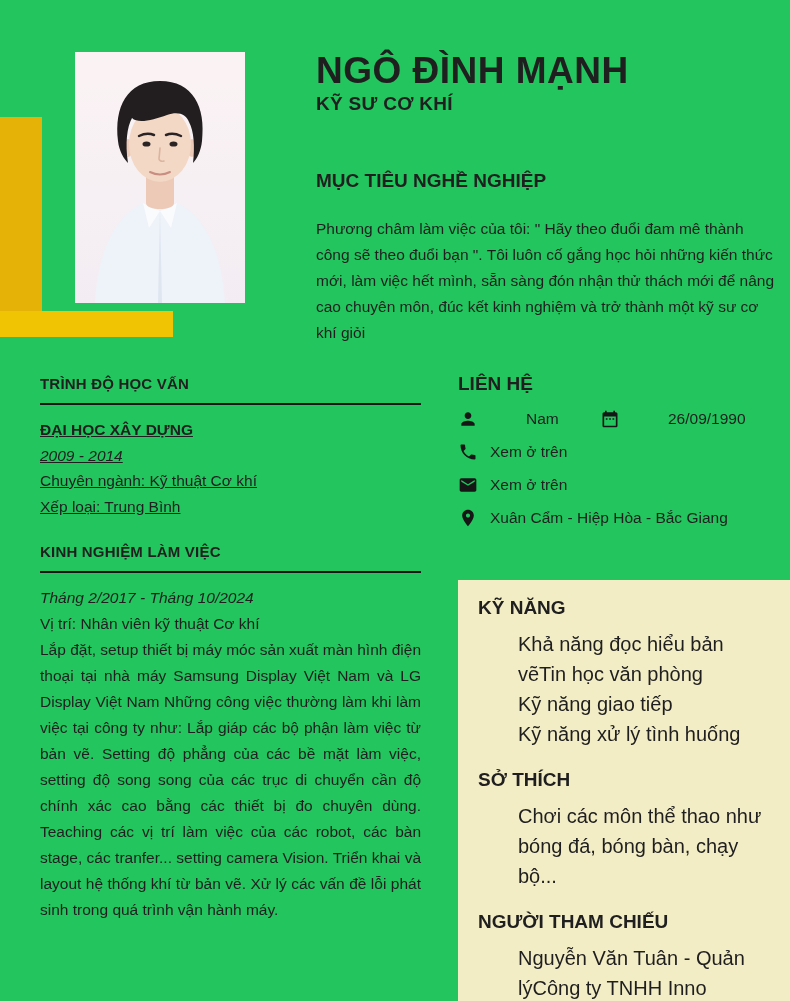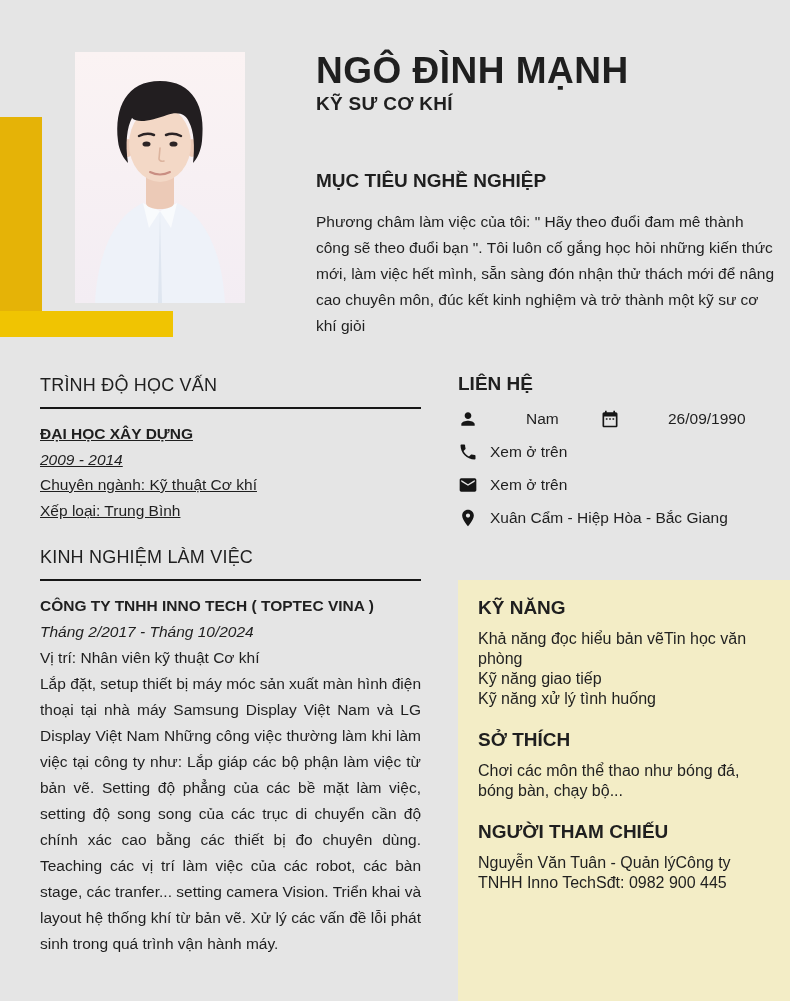--- a/index.html
+++ b/index.html
@@ -1,38 +1,38 @@
 <!DOCTYPE html>
 <html><head>
 <meta charset="utf-8">
 <style>
   * { margin:0; padding:0; box-sizing:border-box; }
   html,body { background:#fff; }
   .page {
     position:relative; width:790px; height:1001px; margin:0 auto;
-    background:#e5e5e5; overflow:hidden;
+    background:#22c55e; overflow:hidden;
     font-family:"Liberation Sans", sans-serif; color:#1f1f1f;
   }
   
   .accent-vertical { position:absolute; left:0; top:117px; width:42px; height:220px; background:#e5b307; }
   .accent-bar { position:absolute; left:0; top:311px; width:173px; height:26px; background:#f0c402; }
   
   .photo { position:absolute; left:75px; top:52px; width:170px; height:251px; background:#fdf6f5; }
   .photo svg { display:block; width:100%; height:100%; }
   
   .header-block { position:absolute; left:316px; top:50px; width:462px; }
   .name { font-size:37px; font-weight:700; letter-spacing:0.5px; line-height:1.15; }
   .job-title { font-size:19px; font-weight:700; margin-top:0; letter-spacing:0.3px; }
   
   .objective { position:absolute; left:316px; top:170px; width:463px; }
-  .objective h2 { font-size:19px; font-weight:700; margin-bottom:17px; }
+  .objective h2 { font-size:19px; font-weight:700; margin-bottom:24px; }
   .objective p { font-size:15.5px; line-height:26px; }
   
   .left-col { position:absolute; left:40px; top:375px; width:381px; }
-  .sec-h { font-size:18px; font-weight:400; padding-bottom:11px; border-bottom:2px solid #161616; letter-spacing:0.2px; }
+  .sec-h { font-size:15px; font-weight:700; padding-bottom:11px; border-bottom:2px solid #161616; letter-spacing:0.2px; }
   .edu-body { margin-top:12px; font-size:15.5px; line-height:25.5px;text-decoration:underline; }
   .entry-title { font-weight:700; }
   .entry-period { font-style:italic; }
   .exp-sec { margin-top:24px; }
   .exp-body { margin-top:12px; font-size:15.5px; line-height:26px; }
   .exp-desc { text-align:justify; }
   
   .contact { position:absolute; left:458px; top:373px; width:322px; }
   .contact h2 { font-size:19px; font-weight:700; margin-bottom:14px; }
   .c-row { display:flex; align-items:center; margin-bottom:13px; font-size:15.5px; }
@@ -40,21 +40,21 @@
   .c-cell.first { width:142px; }
   .c-icon { width:20px; height:20px; margin-right:12px; flex:0 0 auto; color:#161616; }
   .c-icon svg { display:block; width:100%; height:100%; fill:currentColor; }
   
   .side-panel {
     position:absolute; left:458px; top:580px; width:332px; height:453px;
     background:#f3edc6; padding:17px 20px 0 20px;
   }
   .side-panel h2 { font-size:19px; font-weight:700; margin-bottom:10px; }
   .side-panel .blk { margin-bottom:20px; }
-  .side-panel .txt { font-size:16px; line-height:20px; }
+  .side-panel .txt { font-size:20px; line-height:30px;margin-left:40px; }
   .watermark {
     position:absolute; right:40px; bottom:9px;
     font-family:"DejaVu Sans Mono", monospace; font-size:13px; color:#3a3a3a; letter-spacing:1px;
   }
 </style>
 </head>
 <body>
 
 <div class="page">
 
@@ -114,21 +114,20 @@
         <div class="entry-title">ĐẠI HỌC XÂY DỰNG</div>
         <div class="entry-period">2009 - 2014</div>
         <div>Chuyên ngành: Kỹ thuật Cơ khí</div>
         <div>Xếp loại: Trung Bình</div>
       </div>
     </div>
 
     <div class="exp-sec">
       <div class="sec-h">KINH NGHIỆM LÀM VIỆC</div>
       <div class="exp-body">
-        <div class="entry-title">CÔNG TY TNHH INNO TECH ( TOPTEC VINA )</div>
         <div class="entry-period">Tháng 2/2017 - Tháng 10/2024</div>
         <div>Vị trí: Nhân viên kỹ thuật Cơ khí</div>
         <div class="exp-desc">Lắp đặt, setup thiết bị máy móc sản xuất màn hình điện thoại tại nhà máy Samsung Display Việt Nam và LG Display Việt Nam  Những công việc thường làm khi làm việc tại công ty như: Lắp giáp các bộ phận làm việc từ bản vẽ. Setting độ phẳng của các bề mặt làm việc, setting độ song song của các trục di chuyển cần độ chính xác cao bằng các thiết bị đo chuyên dùng. Teaching các vị trí làm việc của các robot, các bàn stage, các tranfer... setting camera Vision. Triển khai và layout hệ thống khí từ bản vẽ. Xử lý các vấn đề lỗi phát sinh trong quá trình vận hành máy.</div>
       </div>
     </div>
   </div>
 
   <div class="contact">
     <h2>LIÊN HỆ</h2>
 

